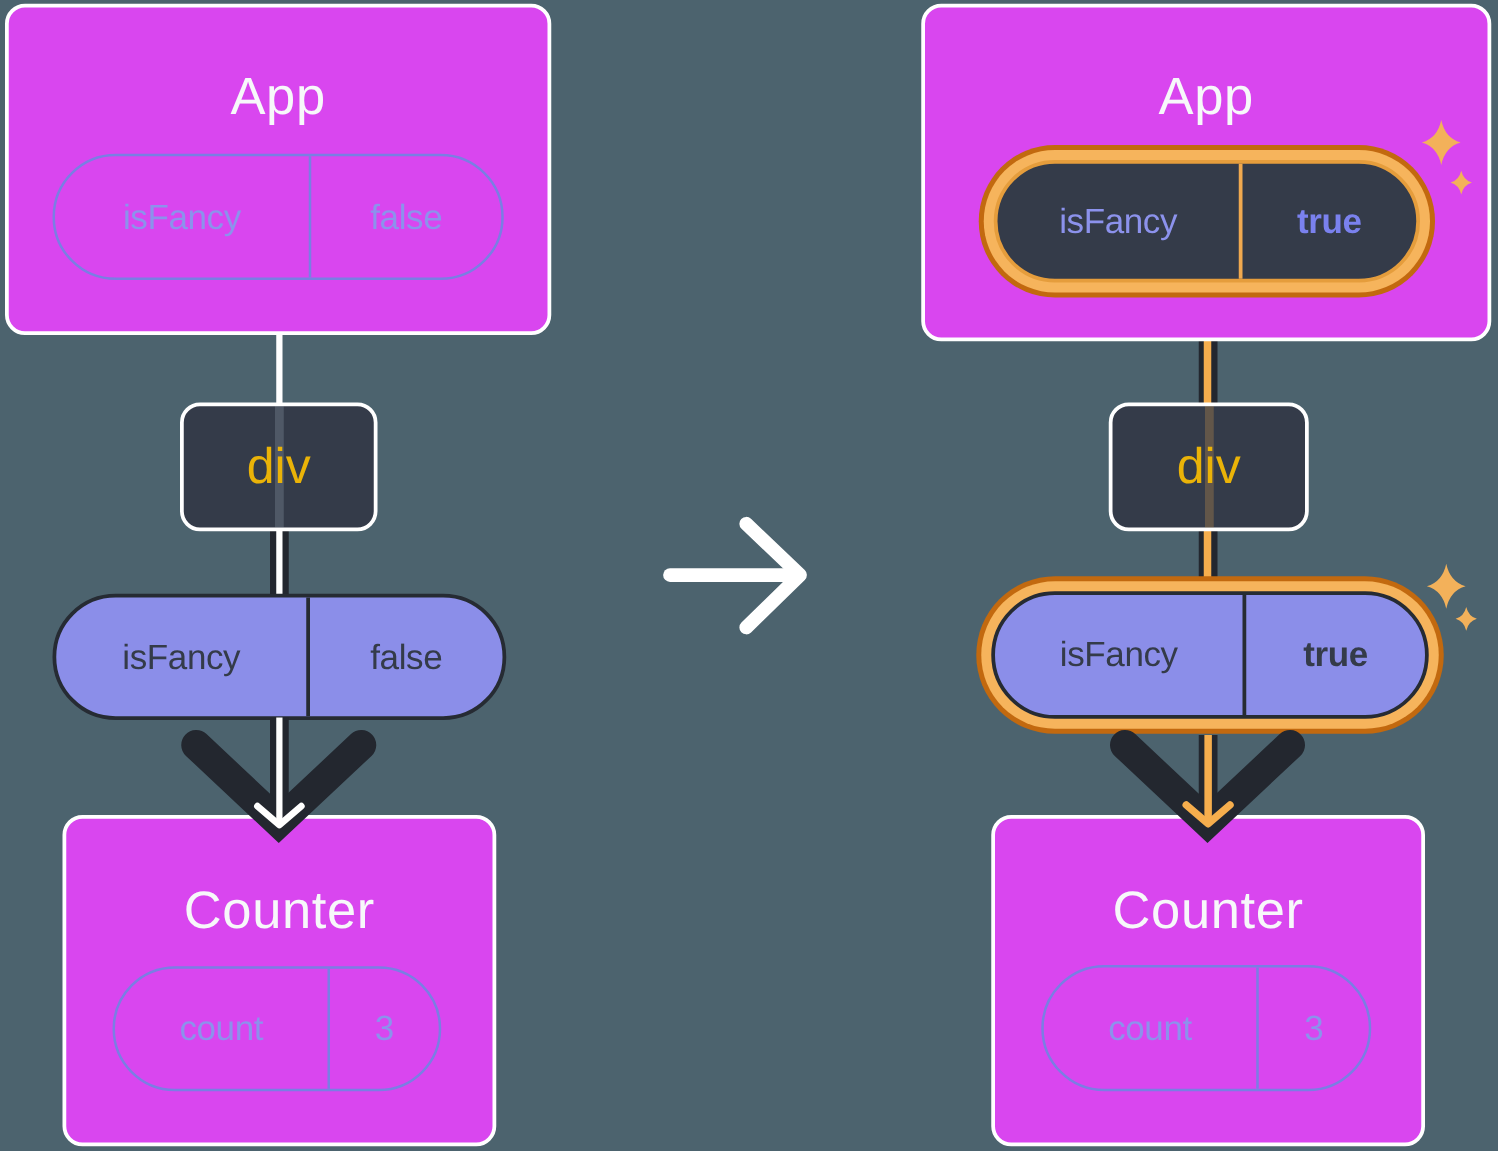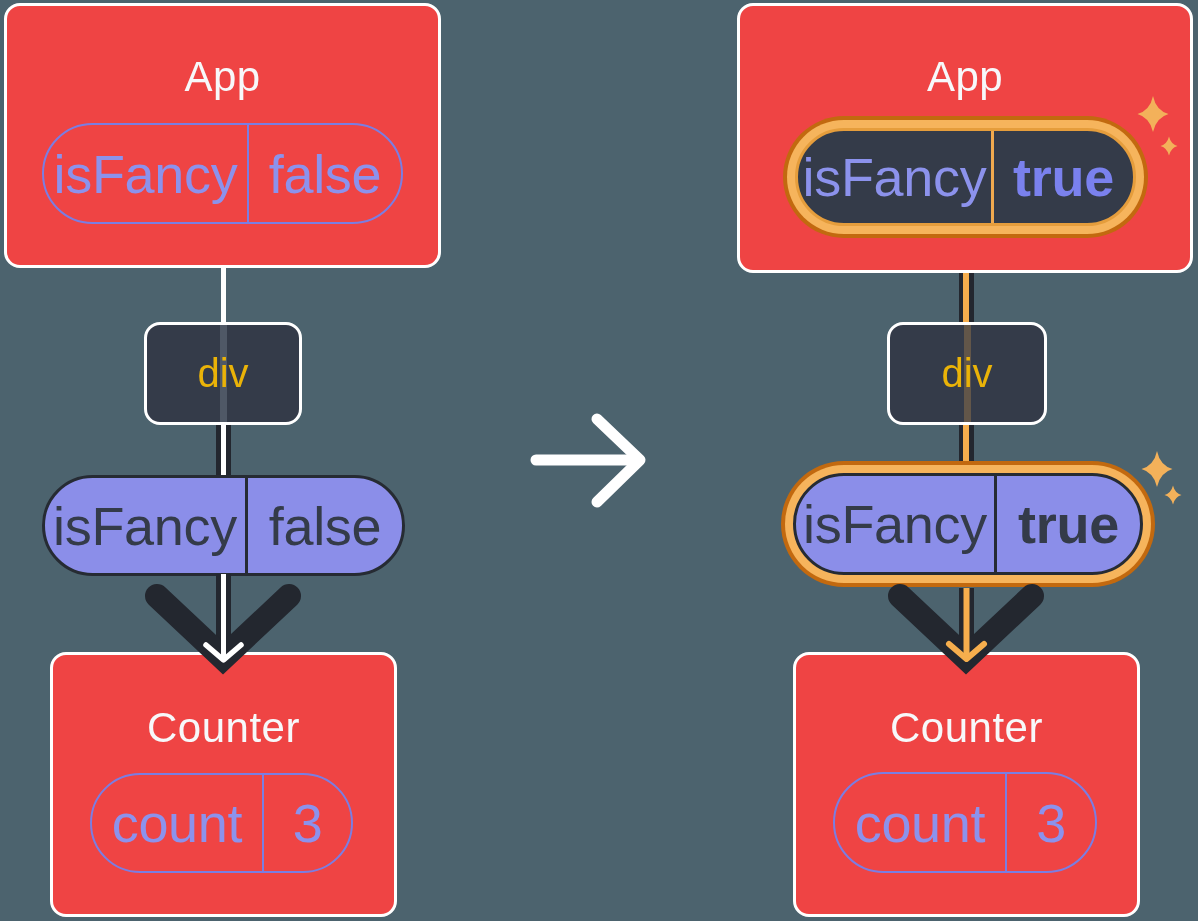--- a/index.html
+++ b/index.html
@@ -7,21 +7,21 @@
     width:1198px;height:921px;
     background:#4C636E;
     font-family:"Liberation Sans","DejaVu Sans",sans-serif;
     overflow:hidden;
   }
   .canvas{position:relative;width:1198px;height:921px;}
 
   
   .card{
     position:absolute;
-    background:#ef4444;
+    background:#d946ef;
     border:3px solid #FFFFFF;
     border-radius:16px;
     box-sizing:border-box;
     z-index:3;
   }
   .card-title{
     position:absolute;left:0;width:100%;
     text-align:center;
     color:#F7F8FA;font-size:42px;font-weight:500;
     letter-spacing:.5px;
@@ -55,21 +55,21 @@
   .div-strip.slate{background:rgba(205,222,238,0.18);}
   .div-strip.amber{background:rgba(246,174,77,0.24);}
 
   
   .pill{
     position:absolute;
     display:flex;align-items:stretch;
     border-radius:999px;
     box-sizing:border-box;
     z-index:4;
-    font-size:54px;
+    font-size:28px;
     letter-spacing:-0.3px;
   }
   .pill .cell{display:flex;align-items:center;justify-content:center;}
   .pill .name{flex:1;}
   .pill.outline{border:2.5px solid #7A7EE3;color:#8C92EC;}
   .pill.outline .val{border-left:2.5px solid #7A7EE3;}
   .pill.filled{background:#8B8EE9;border:3px solid #262B33;color:#343B49;}
   .pill.filled .val{border-left:3px solid #262B33;}
   .pill.ring{box-shadow:0 0 0 8px #F6B45C,0 0 0 12px #C2690F;}
   .pill.darkfill{background:#343B49;border:3px solid #E59D3C;color:#8C92EC;}

